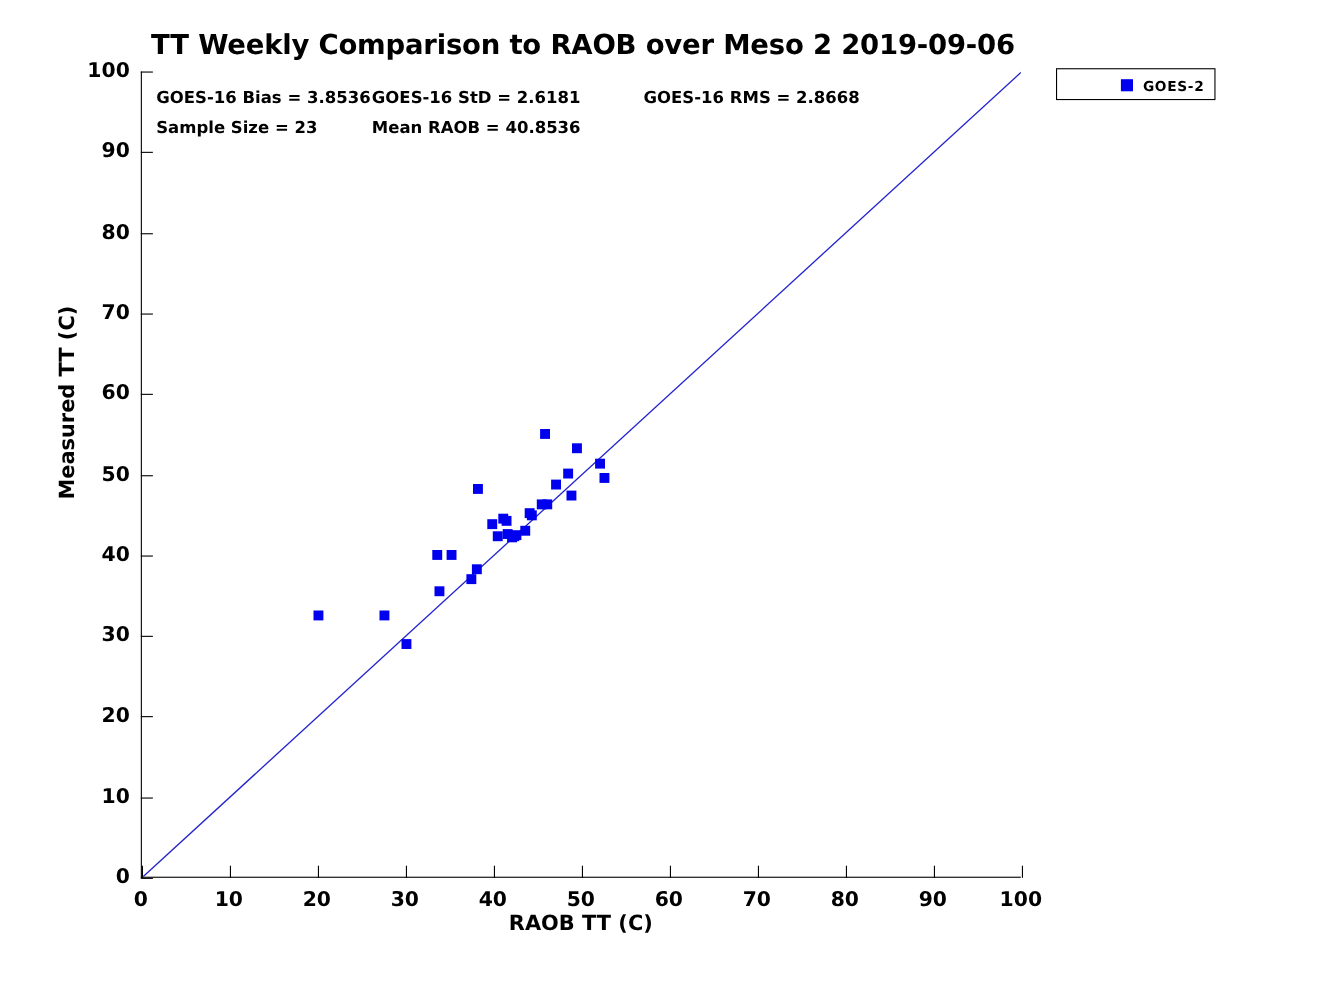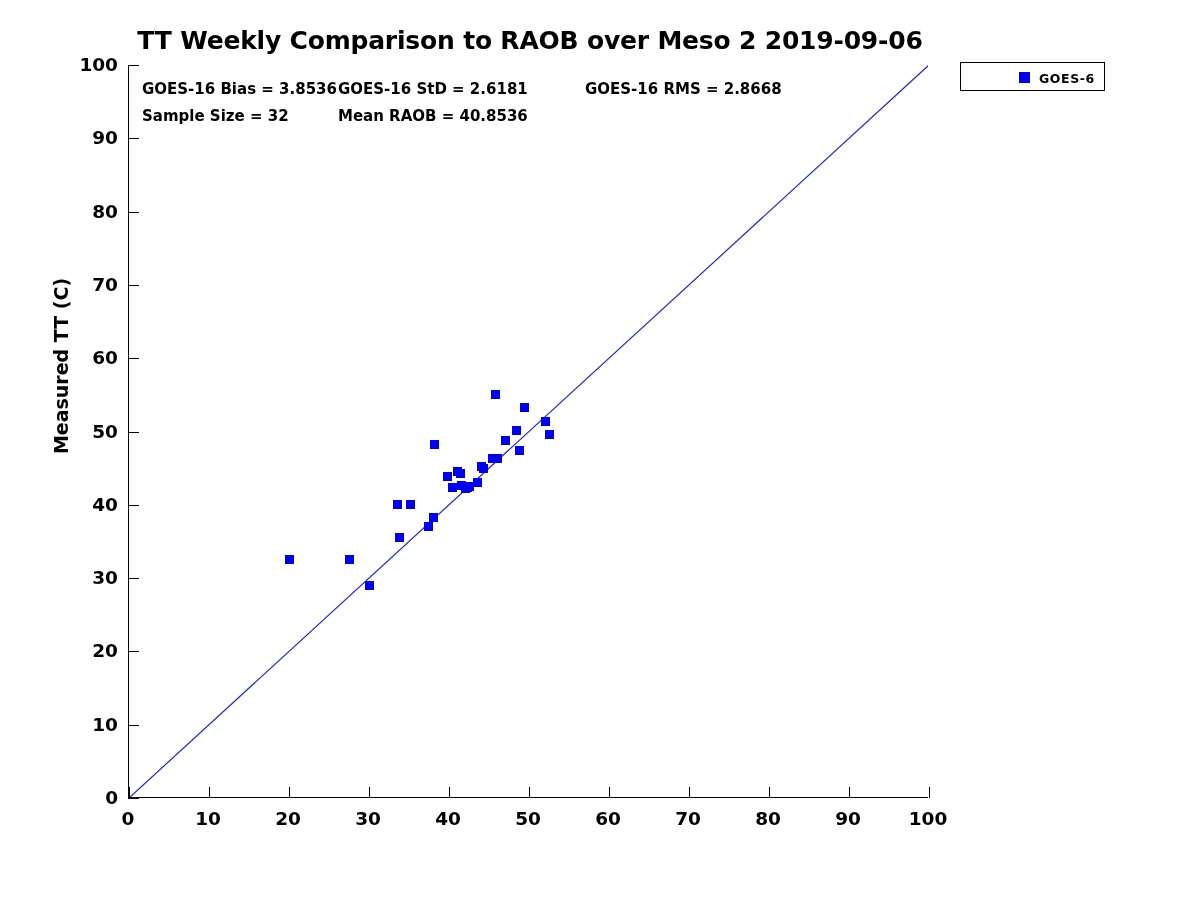--- a/index.html
+++ b/index.html
@@ -264,24 +264,25 @@
       <div class="ticklabel-x" style="left: 568px; top: 810px;">60</div>
       <div class="ticklabel-x" style="left: 648px; top: 810px;">70</div>
       <div class="ticklabel-x" style="left: 728px; top: 810px;">80</div>
       <div class="ticklabel-x" style="left: 808px; top: 810px;">90</div>
       <div class="ticklabel-x" style="left: 888px; top: 810px;">100</div>
     </div>
   <div id="annotations-layer">
       <div class="annotation" style="left: 142px; top: 80px;">GOES-16 Bias = 3.8536</div>
       <div class="annotation" style="left: 338px; top: 80px;">GOES-16 StD = 2.6181</div>
       <div class="annotation" style="left: 585px; top: 80px;">GOES-16 RMS = 2.8668</div>
-      <div class="annotation" style="left: 142px; top: 107px;">Sample Size = 32</div>
+      <div class="annotation" style="left: 142px; top: 107px;">Sample Size = 23</div>
       <div class="annotation" style="left: 338px; top: 107px;">Mean RAOB = 40.8536</div>
     </div>
 
+  <div id="xlabel">RAOB TT (C)</div>
   <div id="ylabel">Measured TT (C)</div>
 
   <div id="legend">
     <div id="legend-swatch" style="background: rgb(0, 0, 238);"></div>
-    <div id="legend-label">GOES-6</div>
+    <div id="legend-label">GOES-2</div>
   </div>
 
 </div>
 
 </body></html>

